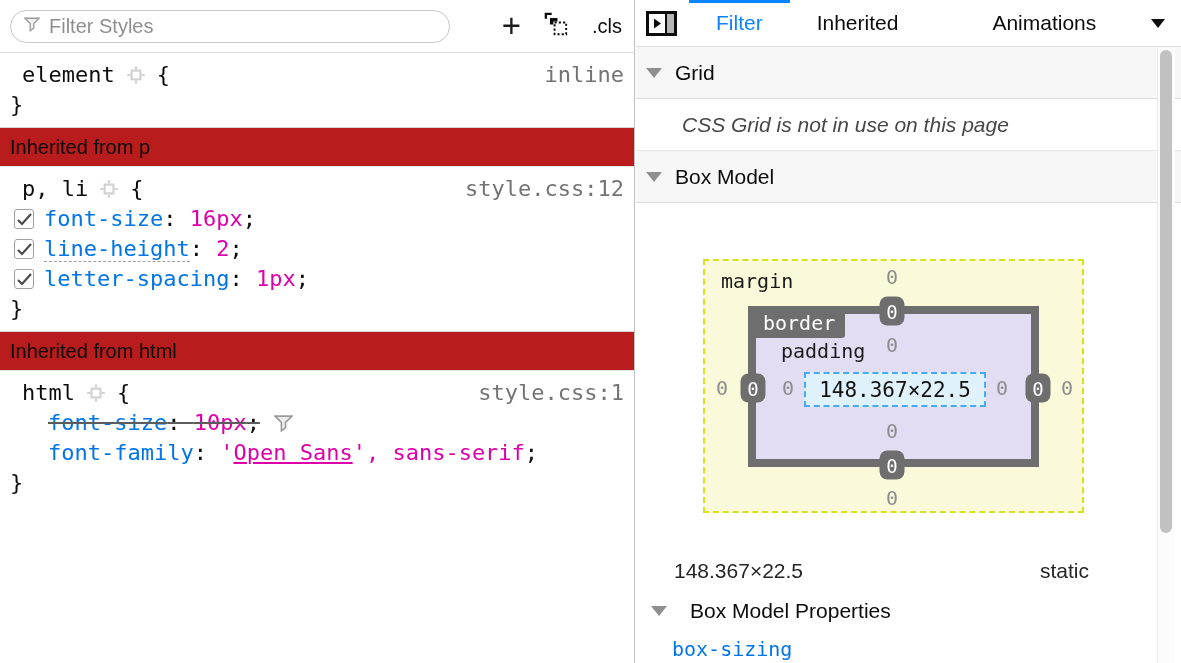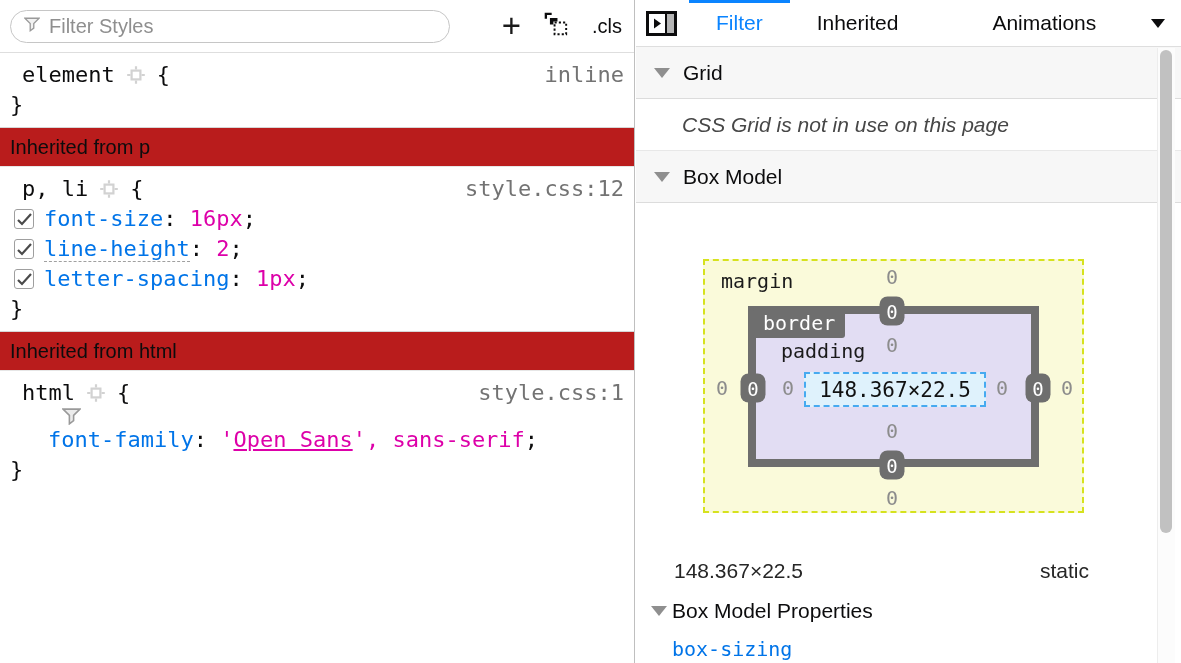--- a/index.html
+++ b/index.html
@@ -51,21 +51,21 @@
          padding:0 27px; font-size:21px; color:#0c0c0d; cursor:default; }
   .tab:first-of-type { margin-left:12px; }
   .tab.t3 { margin-left:40px; }
   .tab.active { color:var(--accent); }
   .tab.active::before { content:""; position:absolute; left:0; top:0; width:100%; height:3px; background:var(--accent); }
   .tab-chevron { margin-left:auto; margin-right:16px; width:0; height:0;
                  border-left:7px solid transparent; border-right:7px solid transparent;
                  border-top:9px solid #0c0c0d; }
 
   .acc-header { height:52px; background:#f7f7f7; border-bottom:1px solid #dcdcdc;
-                display:flex; align-items:center; gap:13px; padding-left:18px;
+                display:flex; align-items:center; gap:13px; padding-left:10px;
                 font-size:21px; color:#0c0c0d; }
   .tri-down { width:0; height:0; border-left:8px solid transparent; border-right:8px solid transparent;
               border-top:10px solid #8f8f8f; }
   .grid-message { height:52px; border-bottom:1px solid #e8e8e8; display:flex; align-items:center;
                   padding-left:46px; font-size:21px; font-style:italic; color:#474747; }
 
   .diagram { position:relative; height:336px; background:#fff; }
   .bm-mono { font-family:"DejaVu Sans Mono", monospace; }
   .margin-box { position:absolute; left:67px; top:56px; width:381px; height:254px;
                 background:var(--margin-bg); border:2px dashed var(--margin-border); }
@@ -79,21 +79,21 @@
   .lbl-border  { position:absolute; left:48px; top:47px; height:30px; line-height:30px; padding:0 10px;
                  background:var(--region-gray); color:#fff; font-size:20px; border-radius:3px; }
   .lbl-padding { position:absolute; left:76px; top:78px; font-size:20px; color:#1a1a1a; }
   .badge { position:absolute; transform:translate(-50%,-50%); min-width:25px; height:29px;
            padding:0 4px; border-radius:8px; background:var(--region-gray); color:#fff;
            font-size:19px; display:flex; align-items:center; justify-content:center; }
   .val { position:absolute; transform:translate(-50%,-50%); color:var(--value-gray); font-size:20px; }
 
   .bm-summary { display:flex; justify-content:space-between; padding:20px 92px 0 38px;
                 font-size:21px; color:#262626; }
-  .bmp-header { display:flex; align-items:center; gap:5px; padding-left:15px;
+  .bmp-header { display:flex; align-items:center; gap:23px; padding-left:15px;
                 height:52px; margin-top:2px; font-size:21px; color:#0c0c0d; }
   .bmp-row { display:flex; padding-left:36px; font-family:"DejaVu Sans Mono",monospace; font-size:20px; }
   .bmp-row .n { color:var(--code-blue); width:256px; }
   .bmp-row .v { color:var(--code-magenta); }
 
   .scroll-track { position:absolute; top:48px; right:6px; bottom:0; width:18px;
                   background:#fcfcfc; border-left:1px solid #ededed; }
   .scroll-thumb { position:absolute; top:2px; left:2px; width:12px; height:483px;
                   border-radius:6px; background:#c1c1c1; }
 </style>
@@ -201,20 +201,21 @@
                 <rect x="6" y="6" width="8" height="8"></rect>
                 <path d="M10 2v3M10 15v3M2 10h3M15 10h3"></path>
               </g>
             </svg>
         </span>
         <span>{</span>
         <span class="source">style.css:1</span>
       </div>
 
       <div class="no-check">
+        <span class="strike"><span class="prop-name">font-size</span><span>: </span><span class="prop-value">10px</span><span>;</span></span>
         <span class="funnel">
           <svg width="19" height="17" viewBox="0 0 18 16">
               <path d="M1 1h16l-6 6v5l-4 3V7z" fill="#ececec" stroke="#9a9a9a" stroke-width="1.5"></path>
             </svg>
         </span>
       </div>
 
       <div class="no-check">
         <span><span class="prop-name">font-family</span><span>: </span><span class="prop-value">'</span><span class="prop-value u-link">Open Sans</span><span class="prop-value">', sans-serif</span><span>;</span></span>
       </div>

